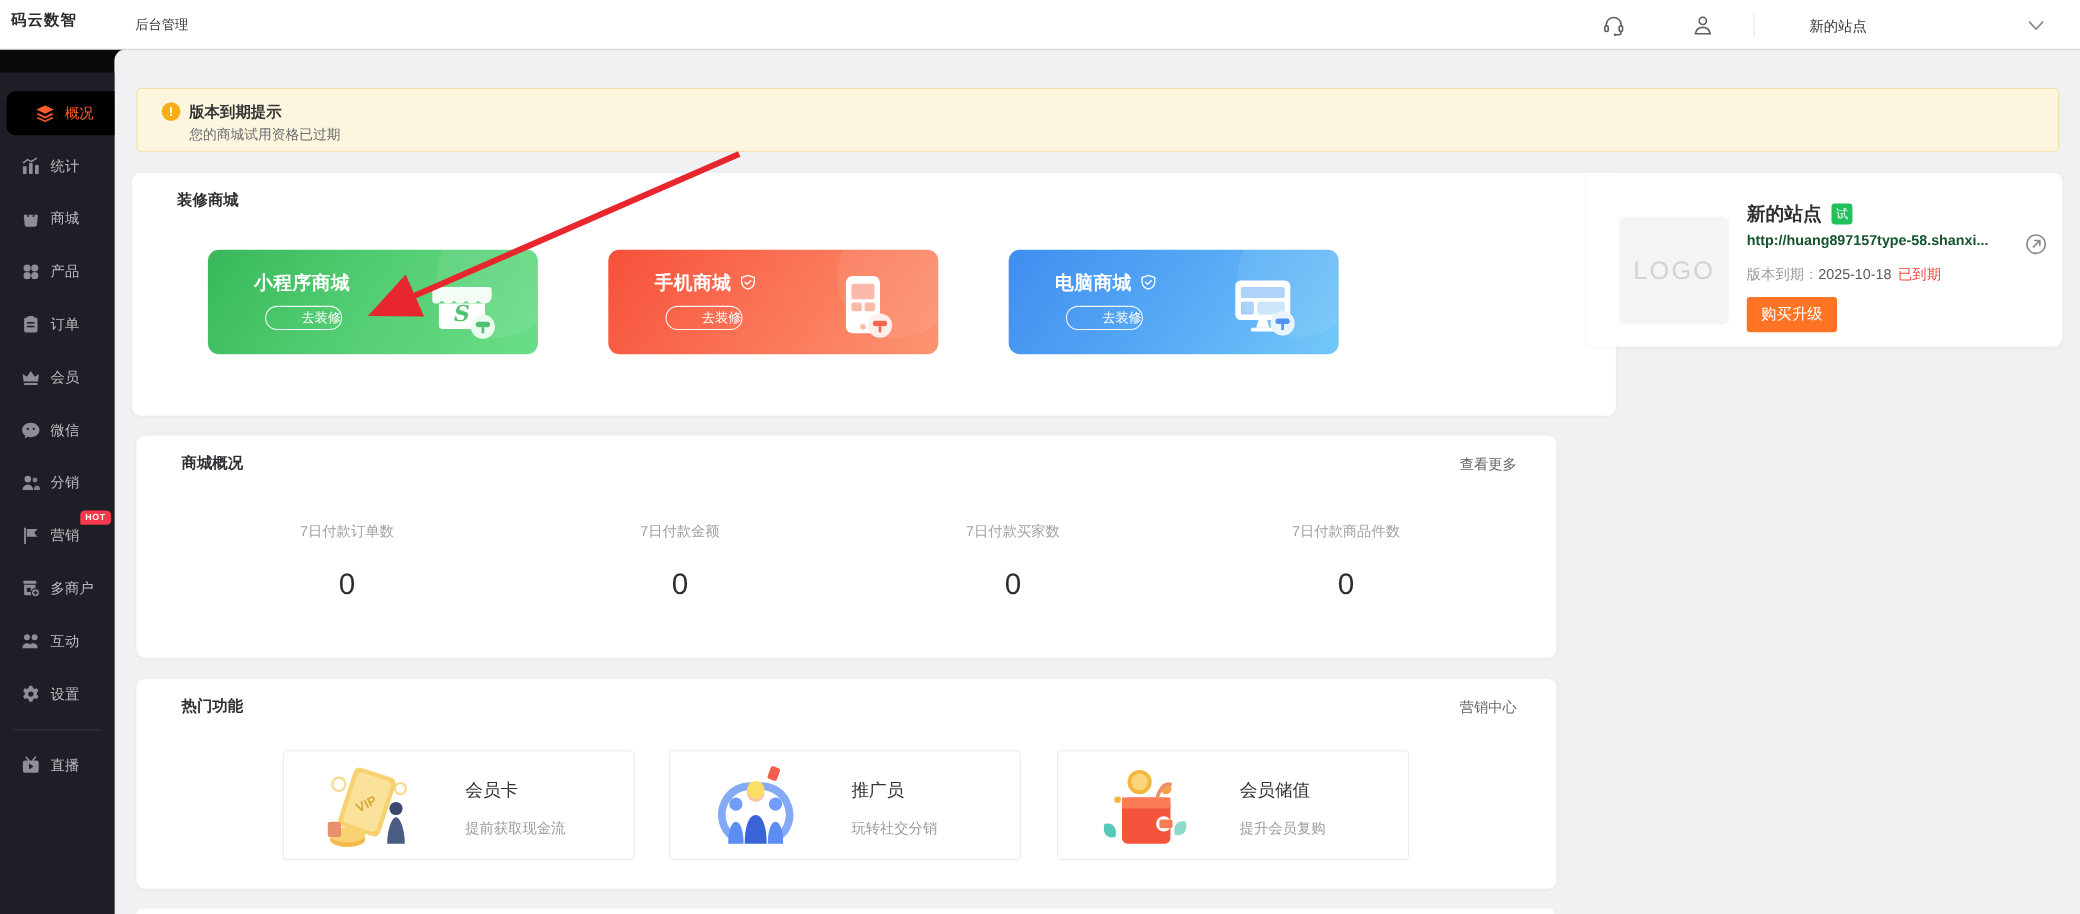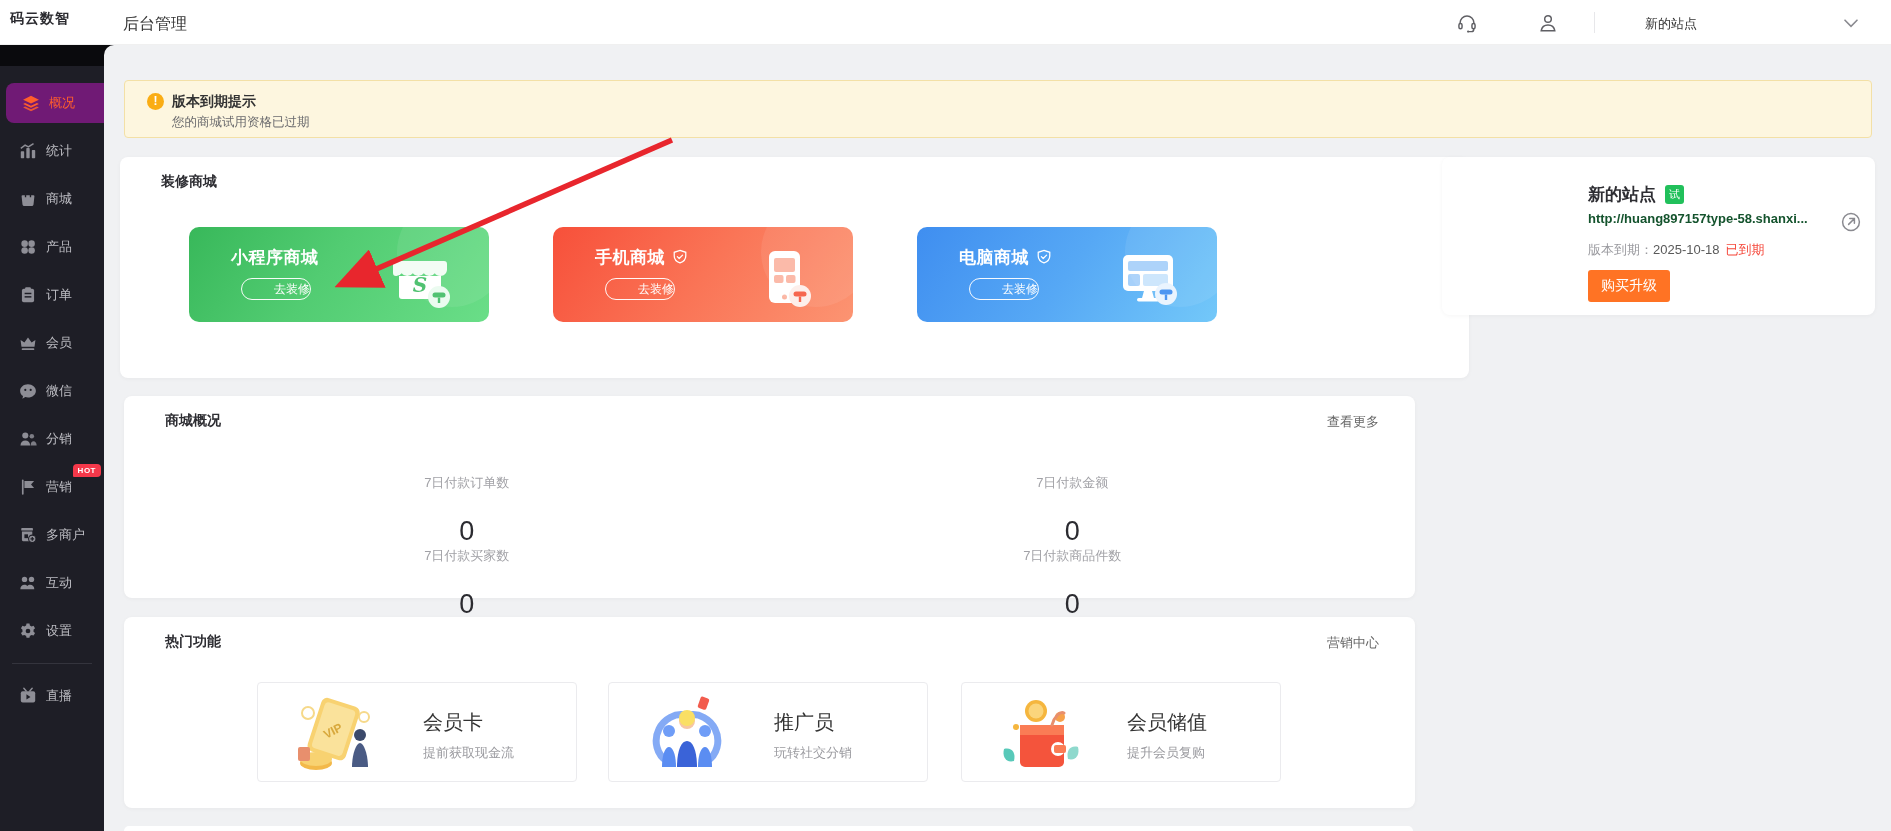--- a/index.html
+++ b/index.html
@@ -4,36 +4,36 @@
 <style>
   * { margin:0; padding:0; box-sizing:border-box; }
   html,body { width:1891px; height:831px; overflow:hidden; background:#0a0a0d;
     font-family:"Liberation Sans","DejaVu Sans",sans-serif; }
   .stage { position:relative; width:1891px; height:831px; }
 
   
   .header { position:absolute; left:0; top:0; width:1891px; height:45px; background:#fff;
     border-bottom:1px solid #f0f0f0; z-index:20; }
   .logo { position:absolute; left:10px; top:10px; font-size:14px; font-weight:bold; color:#2b2b30; letter-spacing:1px; }
-  .logo-sub { position:absolute; left:123px; top:14px; font-size:16px; color:#333; }
+  .logo-sub { position:absolute; left:123px; top:14px; font-size:12px; color:#333; }
   .hdr-icon { position:absolute; top:12px; width:22px; height:22px; color:#5f5f64; cursor:pointer; }
   .hdr-headset { left:1456px; }
   .hdr-user { left:1537px; }
   .hdr-divider { position:absolute; left:1594px; top:12px; width:1px; height:21px; background:#e7e7ea; }
   .site-select { position:absolute; left:1645px; top:15px; font-size:13px; color:#333; cursor:pointer; }
   .hdr-chevron { position:absolute; left:1844px; top:19px; width:14px; height:9px; color:#8a8a90; cursor:pointer; }
 
   
   .side-topband { position:absolute; left:0; top:45px; width:124px; height:21px; background:#0a0a0d; }
   .sidebar { position:absolute; left:0; top:66px; width:104px; height:765px; background:#1e1e26; z-index:10; }
   .side-item { position:relative; height:48px; display:flex; align-items:center; padding-left:19px;
     color:#bdbdc3; cursor:pointer; }
   .side-item .s-ico { width:18px; height:18px; color:#8e8e96; flex:0 0 18px; }
   .side-item .s-lbl { margin-left:9px; font-size:13px; white-space:nowrap; }
-  .side-item.active { background:#701a75; margin-left:6px; padding-left:16px; height:40px; margin-top:4px; margin-bottom:4px;
+  .side-item.active { background:#000000; margin-left:6px; padding-left:26px; height:40px; margin-top:4px; margin-bottom:4px;
     border-radius:8px 0 0 8px; color:#ff5e2c; }
   .side-item.active .s-ico { color:#ff5e2c; }
   .side-list { padding-top:13px; }
   .hot-badge { position:absolute; right:3px; top:1px; background:#f5384a; color:#fff; font-size:8px; font-weight:bold;
     padding:2px 5px; border-radius:4px 4px 4px 1px; letter-spacing:.5px; }
   .side-divider { height:1px; background:#34343d; margin:8px 12px; }
 
   
   .content { position:absolute; left:104px; top:45px; width:1787px; height:786px; background:#f0f1f3;
     border-top-left-radius:10px; }
@@ -72,30 +72,30 @@
     white-space:nowrap; overflow:hidden; }
   .ext-ico { position:absolute; right:14px; top:55px; width:20px; height:20px; color:#8a8a90; cursor:pointer; }
   .expire-row { position:absolute; left:146px; top:84px; font-size:13px; }
   .expire-lbl { color:#9a9a9f; }
   .expire-date { color:#595959; }
   .expire-status { color:#f5483b; margin-left:6px; }
   .upgrade-btn { position:absolute; left:146px; top:113px; background:#ff7324; color:#fff; font-size:14px;
     padding:7px 13px; border-radius:3px; border:none; cursor:pointer; }
 
   
-  .stats-grid { position:absolute; left:40px; right:40px; top:78px; display:grid; grid-template-columns:repeat(2,1fr); }
+  .stats-grid { position:absolute; left:40px; right:40px; top:78px; display:grid; grid-template-columns:repeat(4,1fr); }
   .stat { text-align:center; }
   .stat-lbl { font-size:13px; color:#a1a1a6; }
   .stat-val { margin-top:24px; font-size:27px; color:#2b2b30; }
 
   
   .hot-card { position:absolute; top:65px; width:320px; height:100px; border:1px solid #ebebee; border-radius:4px;
     background:#fff; cursor:pointer; }
   .hot-card .illus { position:absolute; left:28px; top:8px; width:100px; height:84px; }
-  .hot-title { position:absolute; left:165px; top:26px; font-size:20px; color:#333; }
+  .hot-title { position:absolute; left:165px; top:26px; font-size:16px; color:#333; }
   .hot-sub { position:absolute; left:165px; top:61px; font-size:13px; color:#9a9a9f; }
 
   .bottom-strip { position:absolute; left:124px; top:826px; width:1289px; height:5px; background:#fff;
     border-radius:8px 8px 0 0; }
 
   .arrow-overlay { position:absolute; left:0; top:0; width:1891px; height:831px; z-index:60; pointer-events:none; }
 
   svg { display:block; }
 </style>
 </head>
@@ -348,20 +348,21 @@
           <rect x="22" y="51" width="22" height="3.4" rx="1.7" fill="#fff"></rect>
           <circle cx="51" cy="47" r="11" fill="#e9f3fe"></circle>
           <rect x="44.5" y="42.5" width="13" height="5" rx="2.5" fill="#3f8ef0"></rect>
           <path d="M51 47.5v5.5" stroke="#3f8ef0" stroke-width="2.4"></path>
         </svg>
       </div>
     </div>
   </div>
 
   <div class="panel" style="left:1442px; top:157px; width:433px; height:158px;">
+    <div class="logo-box">LOGO</div>
     <div class="site-name"><span>新的站点</span><span class="trial-badge">试</span></div>
     <div class="site-url">http://huang897157type-58.shanxi...</div>
     <div class="ext-ico">
       <svg viewBox="0 0 20 20" fill="none" stroke="currentColor" stroke-width="1.5" stroke-linecap="round">
         <circle cx="10" cy="10" r="8.4"></circle>
         <path d="M7.6 12.4 13 7M8.8 6.6H13.4V11.2"></path>
       </svg>
     </div>
     <div class="expire-row">
       <span class="expire-lbl">版本到期：</span><span class="expire-date">2025-10-18</span><span class="expire-status">已到期</span>

